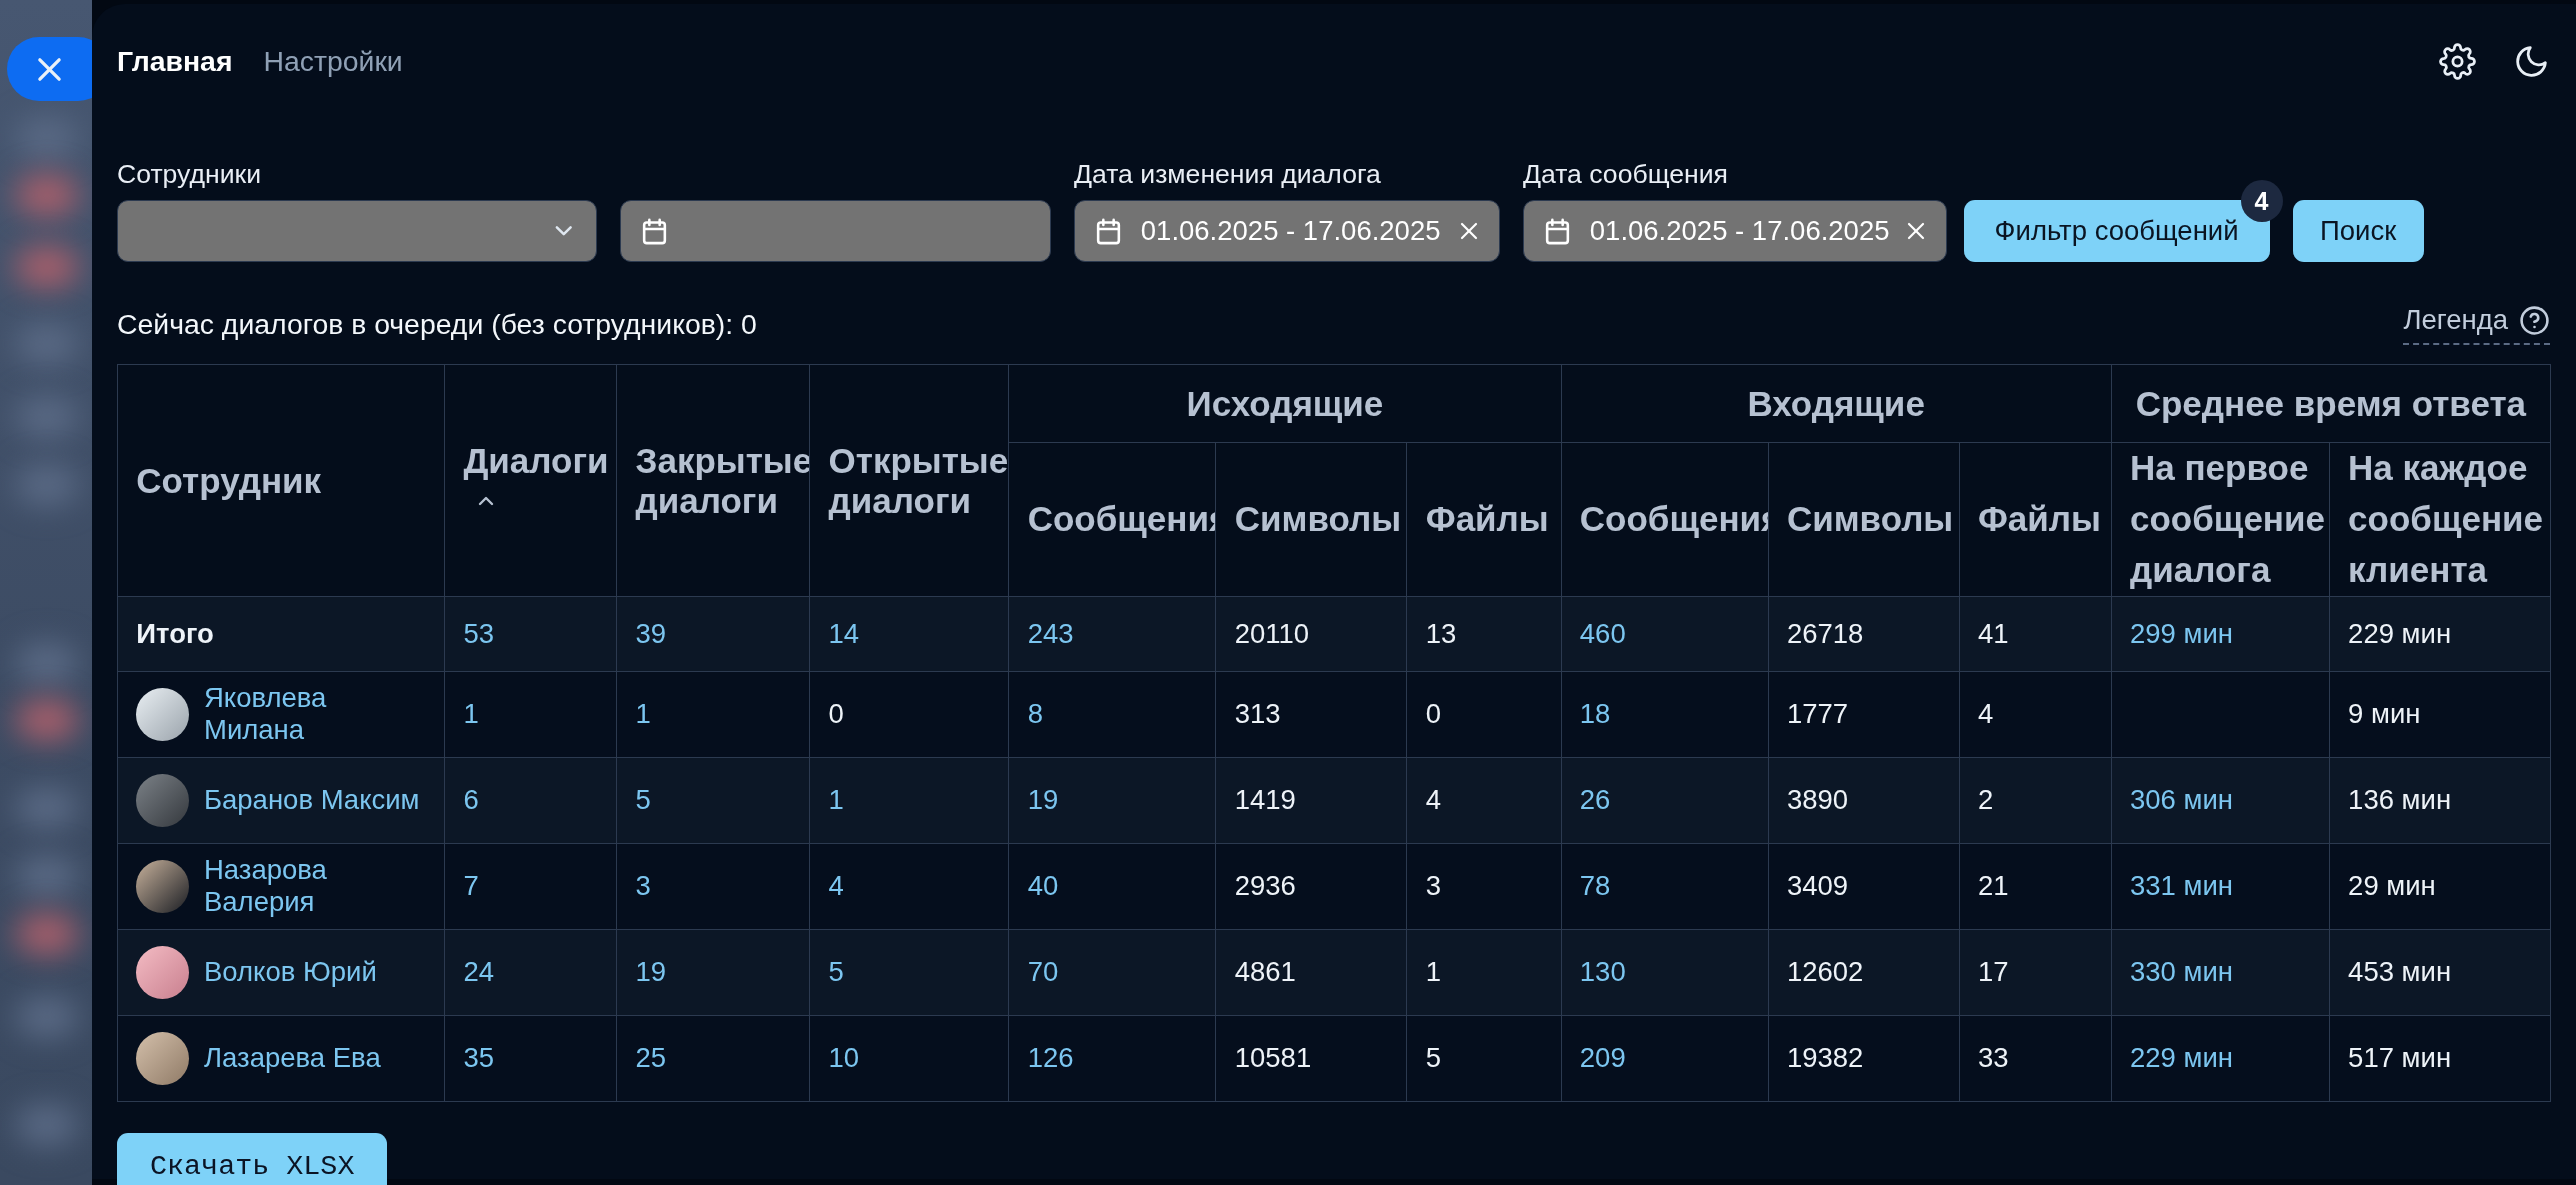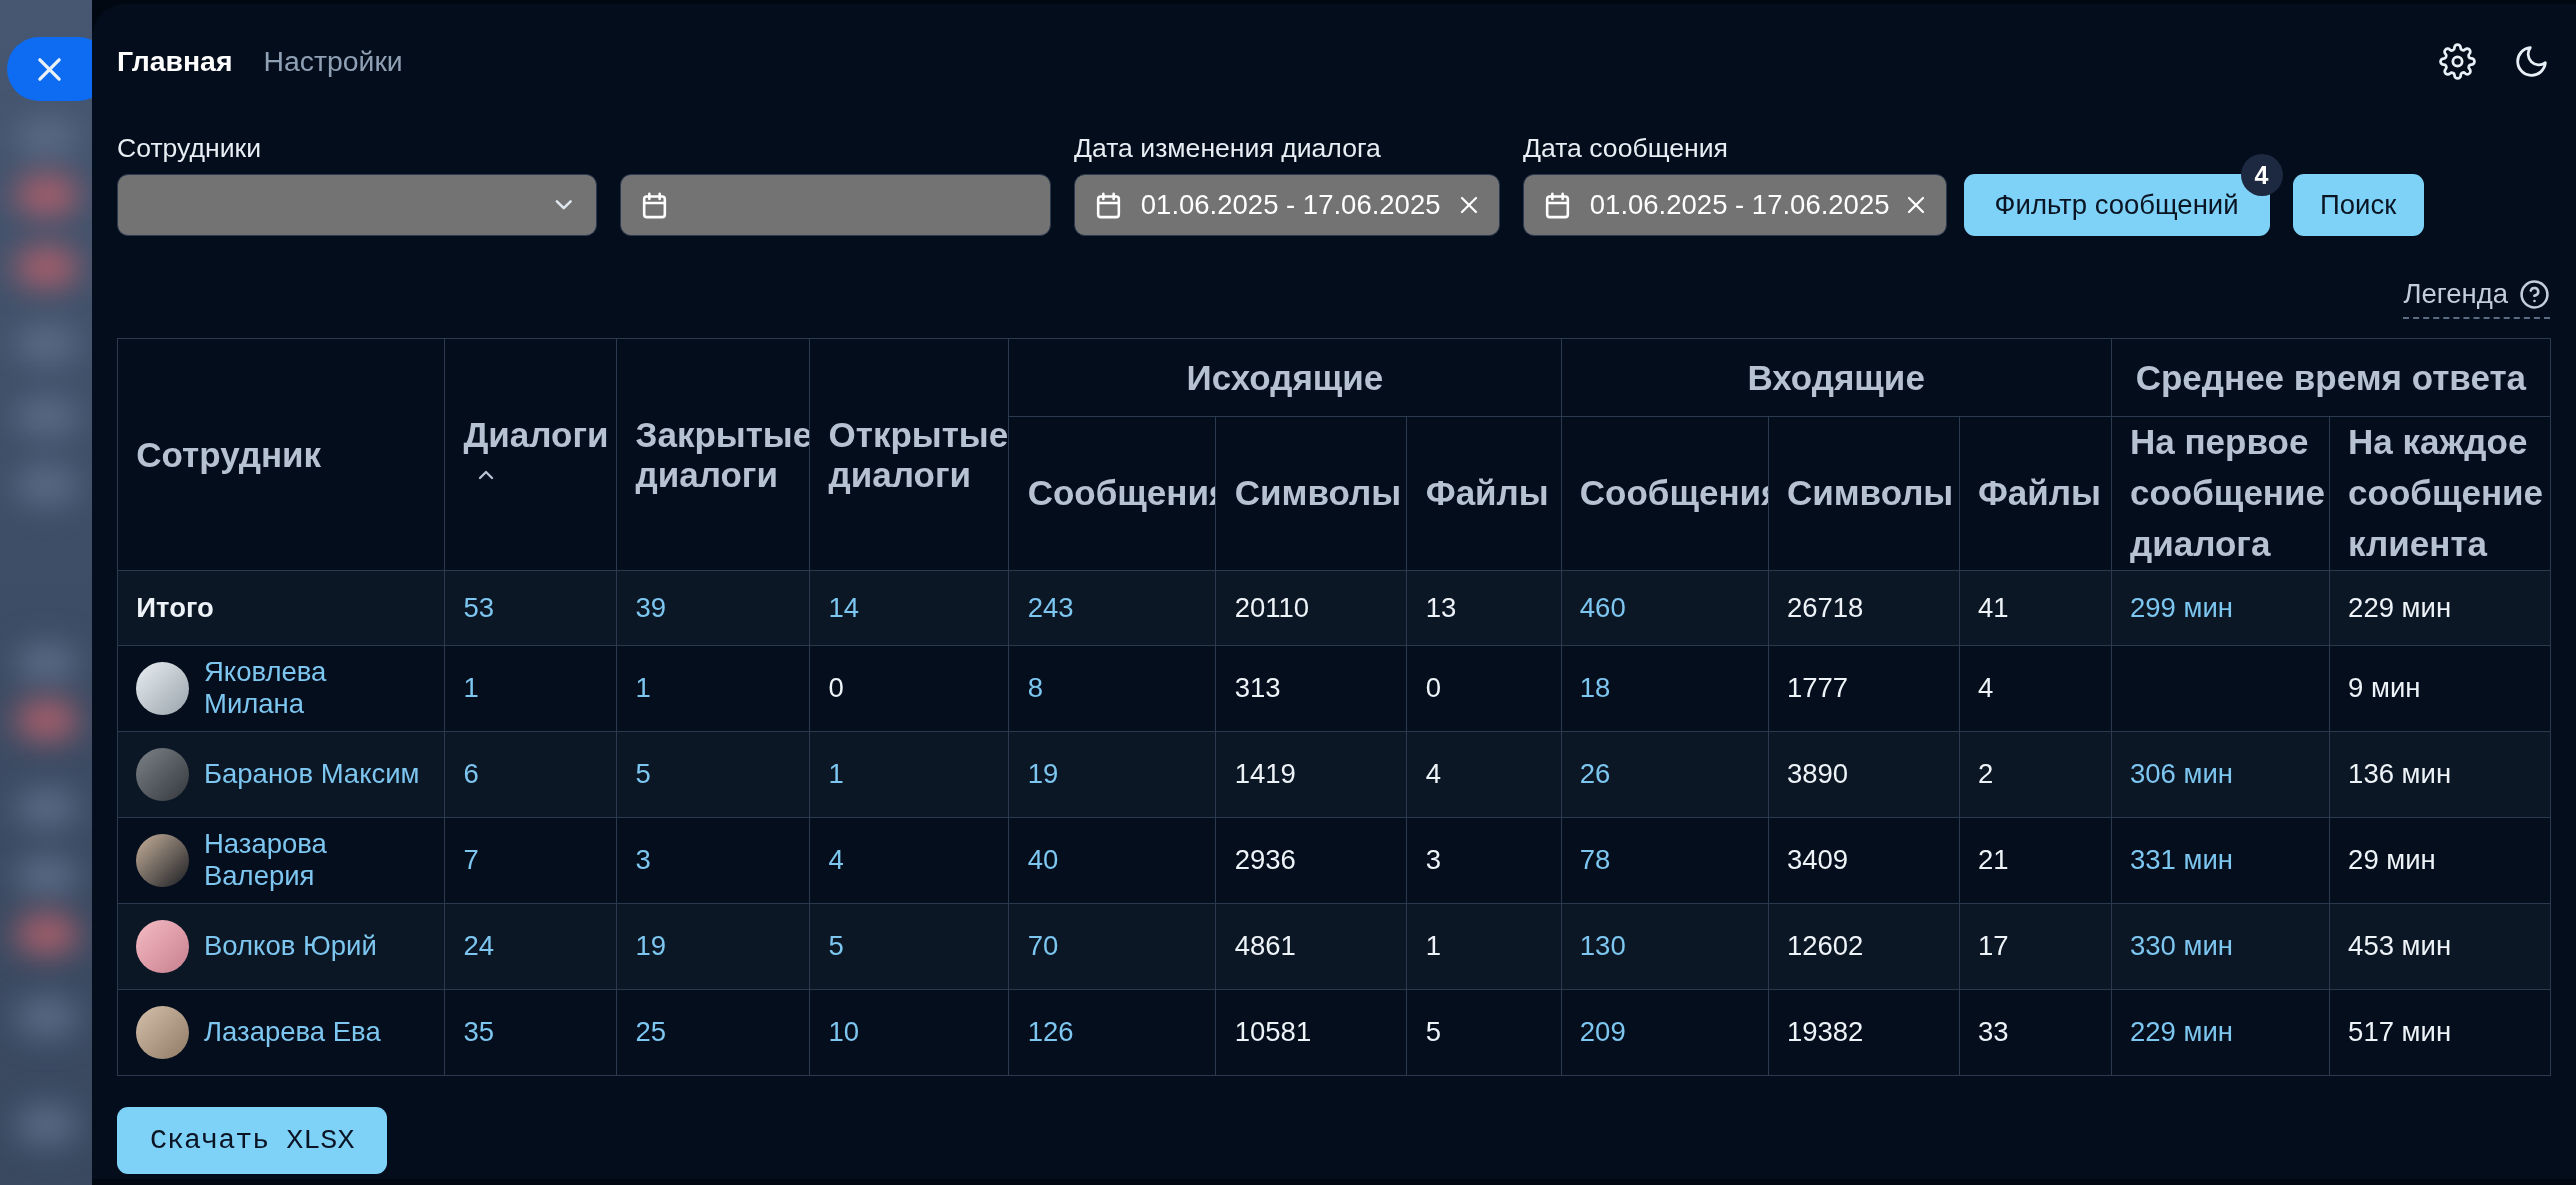--- a/index.html
+++ b/index.html
@@ -21,21 +21,21 @@
   .panel{position:absolute;left:92px;top:4px;width:2484px;height:1175px;
     background:#040d1b;border-top-left-radius:33px;z-index:2;box-sizing:border-box;
     padding:0 26px 0 25px;color:#eef3f8;}
   
   .topbar{display:flex;align-items:center;padding-top:39px;}
   .tab{font-size:28.4px;color:#8fa0b5;cursor:pointer;}
   .tab.active{color:#ffffff;font-weight:bold;margin-right:31px;}
   .top-icons{margin-left:auto;display:flex;align-items:center;gap:37px;}
   .icon-btn{background:none;border:none;padding:0;cursor:pointer;color:#e9eff6;display:flex;}
   
-  .filters{display:flex;align-items:flex-end;margin-top:52px;gap:23px;}
+  .filters{display:flex;align-items:flex-end;margin-top:78px;gap:23px;}
   .fgroup{display:flex;flex-direction:column;}
   .flabel{font-size:26.6px;color:#e9eef5;margin-bottom:9.2px;height:33px;line-height:33px;}
   .field{height:62px;border:1.8px solid #2c3a50;border-radius:11px;background:#737373;
     display:flex;align-items:center;padding:0 18.3px;box-sizing:border-box;font-size:27.5px;color:#ffffff;}
   .field .cal{display:flex;margin-right:16.5px;color:#fff;}
   .field .chev{margin-left:auto;display:flex;color:#dfe7f0;}
   .field .clear{margin-left:auto;display:flex;color:#fff;cursor:pointer;}
   .w-emp{width:480px;} .w-created{width:431px;} .w-mod{width:426px;} .w-msg{width:424px;}
   .btn{height:62px;border:none;border-radius:11px;background:#7ed2f8;color:#0a1422;
     font-size:27.5px;font-family:inherit;display:flex;align-items:center;justify-content:center;
@@ -181,20 +181,21 @@
     <button class="btn btn-filter">
       <span>Фильтр сообщений</span>
       <span class="badge">4</span>
     </button>
     <button class="btn btn-search">
       <span>Поиск</span>
     </button>
   </div>
 
   <div class="queue-row">
+    <span class="queue-text">Сейчас диалогов в очереди (без сотрудников): 0</span>
     <span class="legend">
       <span>Легенда</span>
       <svg width="31" height="31" viewBox="0 0 24 24" fill="none" stroke="currentColor" stroke-width="2" stroke-linecap="round" stroke-linejoin="round">
           <circle cx="12" cy="12" r="10"></circle>
           <path d="M9.09 9a3 3 0 0 1 5.83 1c0 2-3 3-3 3"></path>
           <line x1="12" y1="17" x2="12.01" y2="17"></line>
         </svg>
     </span>
   </div>
 

